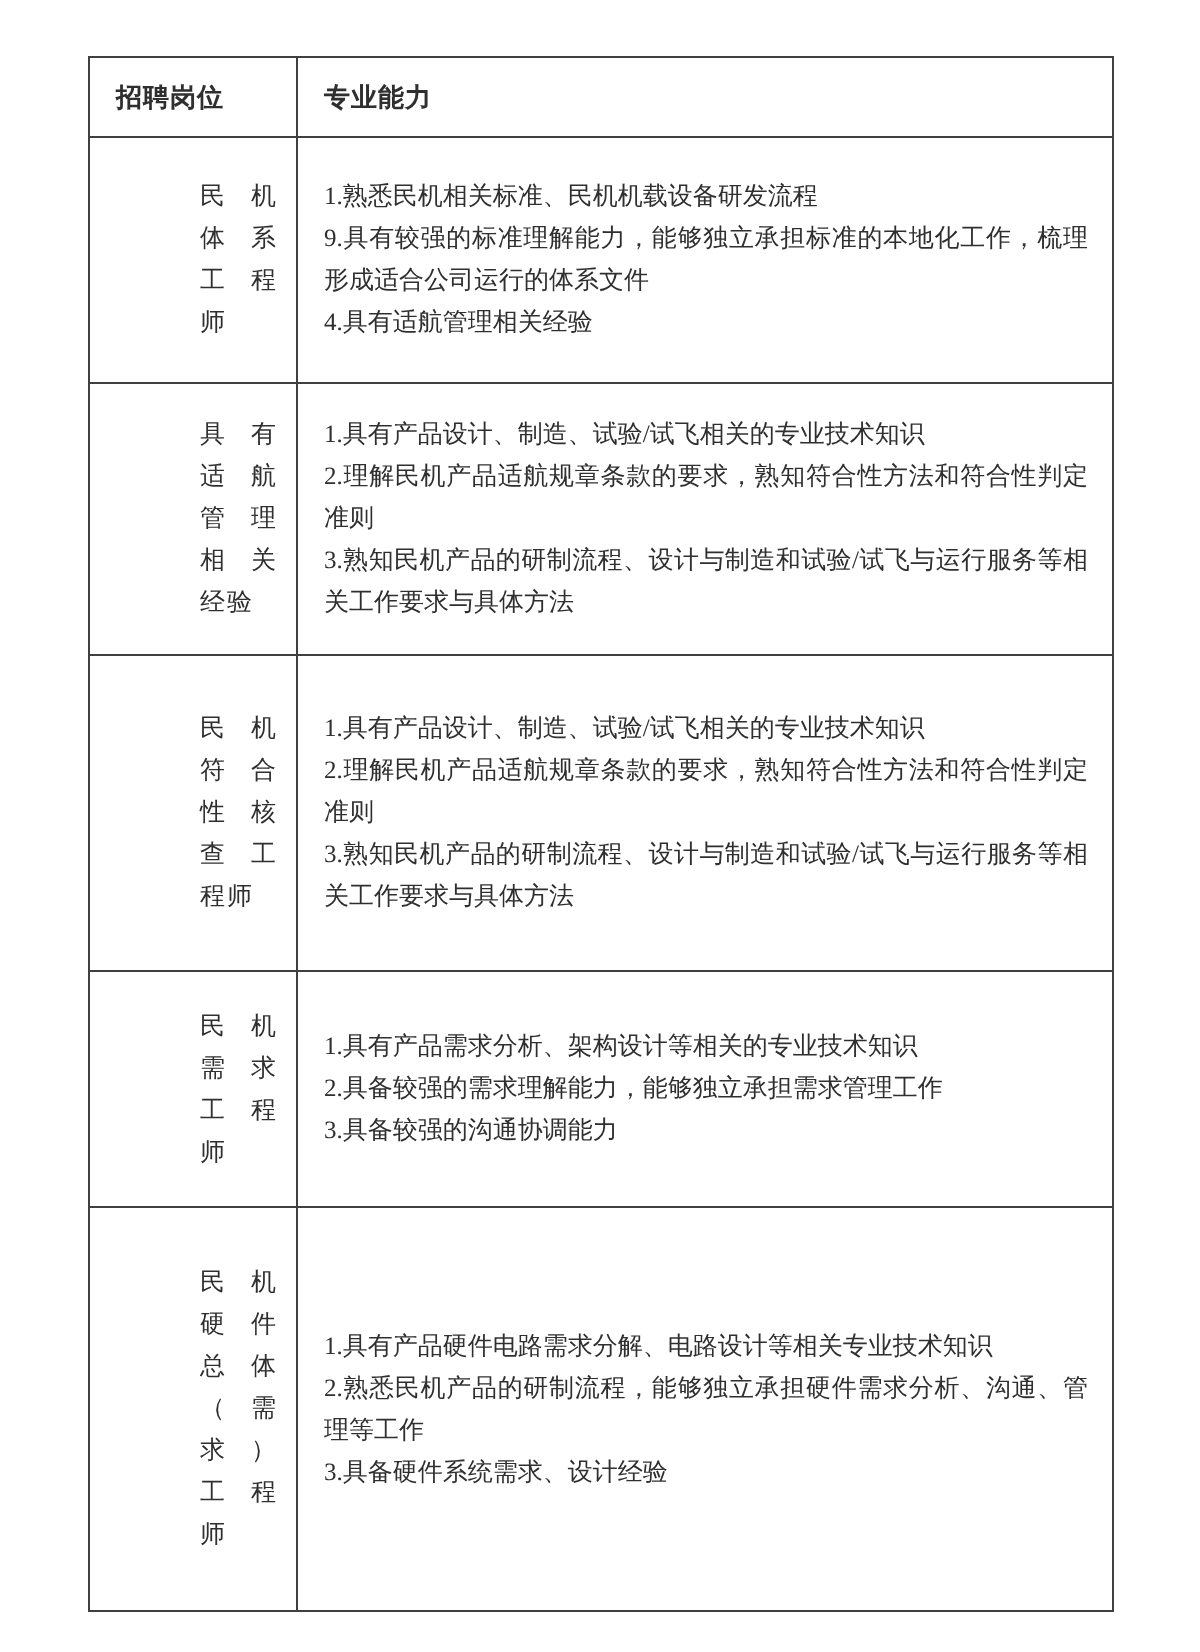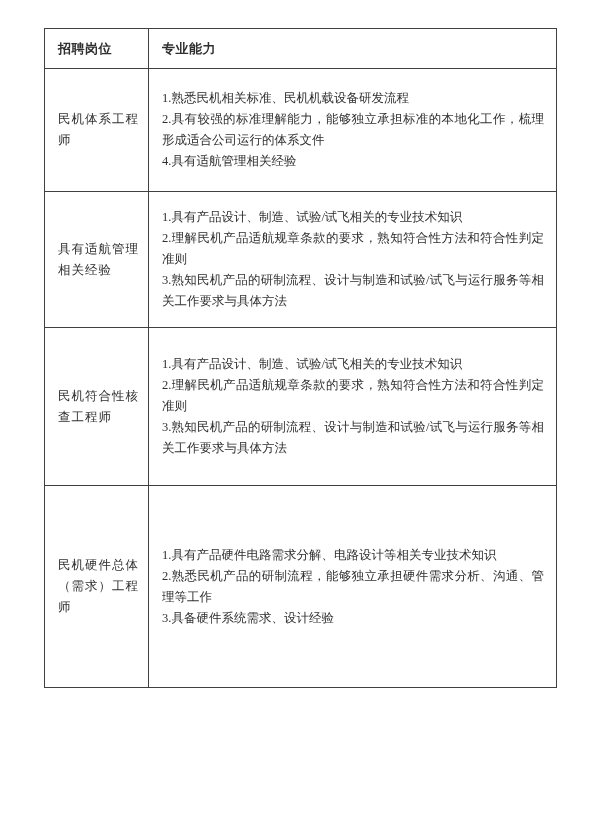--- a/index.html
+++ b/index.html
@@ -50,20 +50,21 @@
     font-size: 12.5px;
     line-height: 21px;
     font-family: Liberation Serif, serif;
   }
   td.col-position { padding: 6px 9px 6px 13px; }
   td.col-ability  { padding: 8px 12px 8px 13px; }
   .position-text {
     text-align: justify;
     text-justify: inter-character;
     letter-spacing: 1px;
+    margin-left: 42px;
   }
   .ability-line {
     text-align: justify;
     text-justify: inter-ideograph;
   }
 </style>
 </head>
 <body>
 
 <div class="page">
@@ -78,21 +79,21 @@
         <th class="col-ability">专业能力</th>
       </tr>
     </thead>
     <tbody id="table-body">
         <tr style="height: 123px;">
           <td class="col-position">
             <div class="position-text">民机体系工程师</div>
           </td>
           <td class="col-ability">
             <div class="ability-line">1.熟悉民机相关标准、民机机载设备研发流程</div>
-            <div class="ability-line">2.具有较强的标准理解能力，能够独立承担标准的本地化工作，梳理形成适合公司运行的体系文件</div>
+            <div class="ability-line">9.具有较强的标准理解能力，能够独立承担标准的本地化工作，梳理形成适合公司运行的体系文件</div>
             <div class="ability-line">4.具有适航管理相关经验</div>
           </td>
         </tr>
         <tr style="height: 136px;">
           <td class="col-position">
             <div class="position-text">具有适航管理相关经验</div>
           </td>
           <td class="col-ability">
             <div class="ability-line">1.具有产品设计、制造、试验/试飞相关的专业技术知识</div>
             <div class="ability-line">2.理解民机产品适航规章条款的要求，熟知符合性方法和符合性判定准则</div>
@@ -102,20 +103,30 @@
         <tr style="height: 158px;">
           <td class="col-position">
             <div class="position-text">民机符合性核查工程师</div>
           </td>
           <td class="col-ability">
             <div class="ability-line">1.具有产品设计、制造、试验/试飞相关的专业技术知识</div>
             <div class="ability-line">2.理解民机产品适航规章条款的要求，熟知符合性方法和符合性判定准则</div>
             <div class="ability-line">3.熟知民机产品的研制流程、设计与制造和试验/试飞与运行服务等相关工作要求与具体方法</div>
           </td>
         </tr>
+        <tr style="height: 118px;">
+          <td class="col-position">
+            <div class="position-text">民机需求工程师</div>
+          </td>
+          <td class="col-ability">
+            <div class="ability-line">1.具有产品需求分析、架构设计等相关的专业技术知识</div>
+            <div class="ability-line">2.具备较强的需求理解能力，能够独立承担需求管理工作</div>
+            <div class="ability-line">3.具备较强的沟通协调能力</div>
+          </td>
+        </tr>
         <tr style="height: 202px;">
           <td class="col-position">
             <div class="position-text">民机硬件总体（需求）工程师</div>
           </td>
           <td class="col-ability">
             <div class="ability-line">1.具有产品硬件电路需求分解、电路设计等相关专业技术知识</div>
             <div class="ability-line">2.熟悉民机产品的研制流程，能够独立承担硬件需求分析、沟通、管理等工作</div>
             <div class="ability-line">3.具备硬件系统需求、设计经验</div>
           </td>
         </tr>

